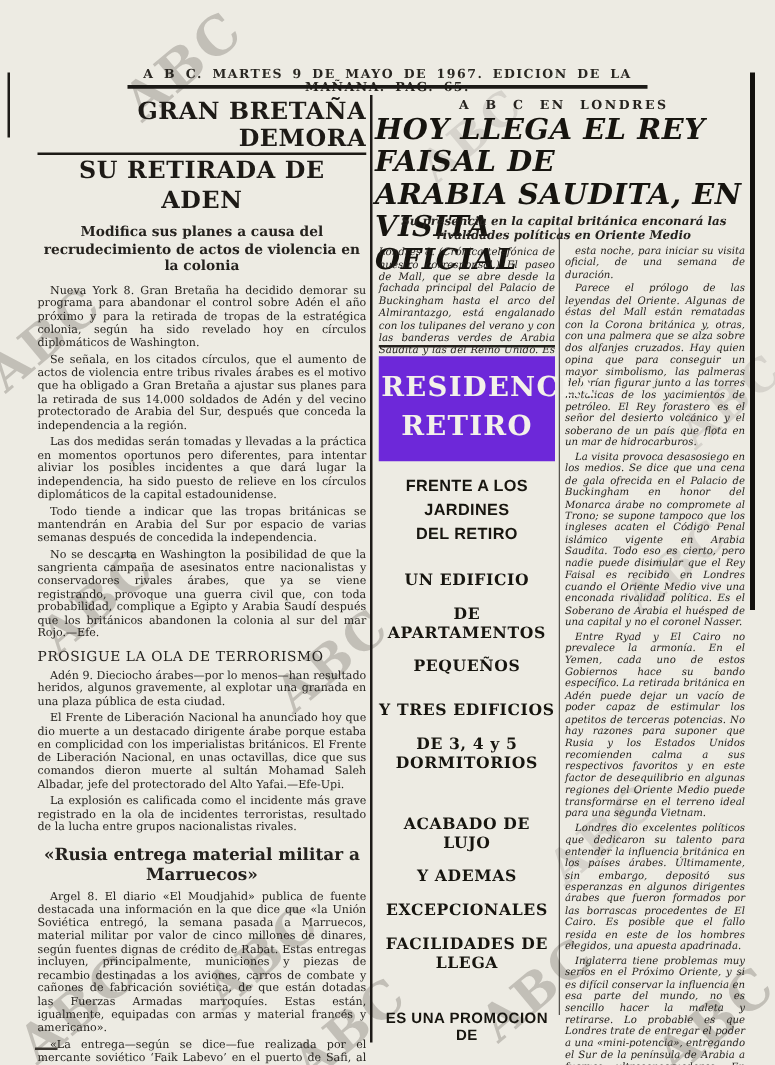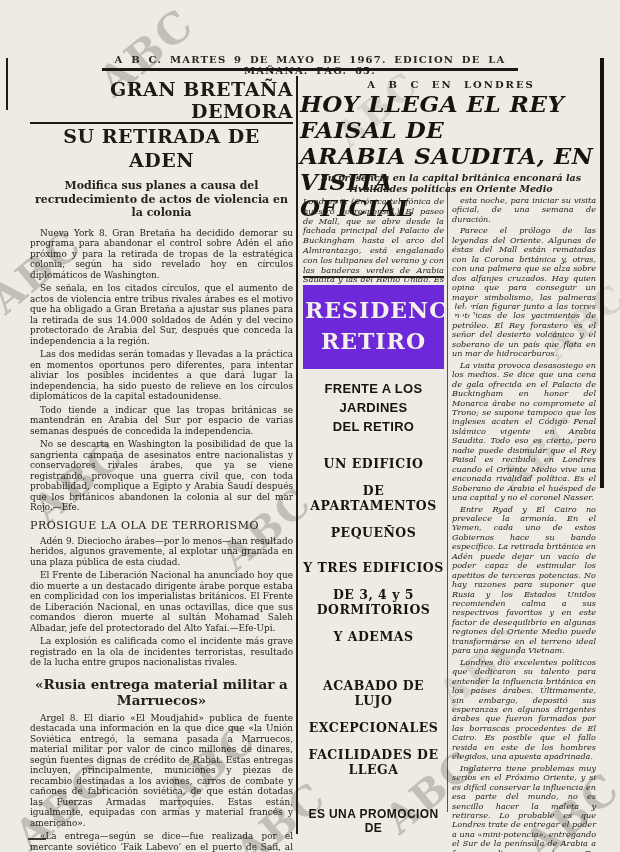--- a/index.html
+++ b/index.html
@@ -137,21 +137,21 @@
       <span>RESIDENCIA</span><br>
       <span>RETIRO</span>
     </div>
     <div class="ad-l1">FRENTE A LOS JARDINES</div>
     <div class="ad-l1" style="margin-top:0;">DEL RETIRO</div>
     <div class="ad-l2 gap1">UN EDIFICIO</div>
     <div class="ad-l2 gap2">DE APARTAMENTOS</div>
     <div class="ad-l2 gap2">PEQUEÑOS</div>
     <div class="ad-l2 gap1">Y TRES EDIFICIOS</div>
     <div class="ad-l2 gap2">DE 3, 4 y 5 DORMITORIOS</div>
+    <div class="ad-l2 gap3">ACABADO DE LUJO</div>
     <div class="ad-l2 gap2">Y ADEMAS</div>
-    <div class="ad-l2 gap3">ACABADO DE LUJO</div>
     <div class="ad-l2 gap2">EXCEPCIONALES</div>
     <div class="ad-l2 gap2">FACILIDADES DE LLEGA</div>
     <div class="ad-promo">ES UNA PROMOCION DE</div>
 
   </div>
 
 </div>
 
 </body></html>

